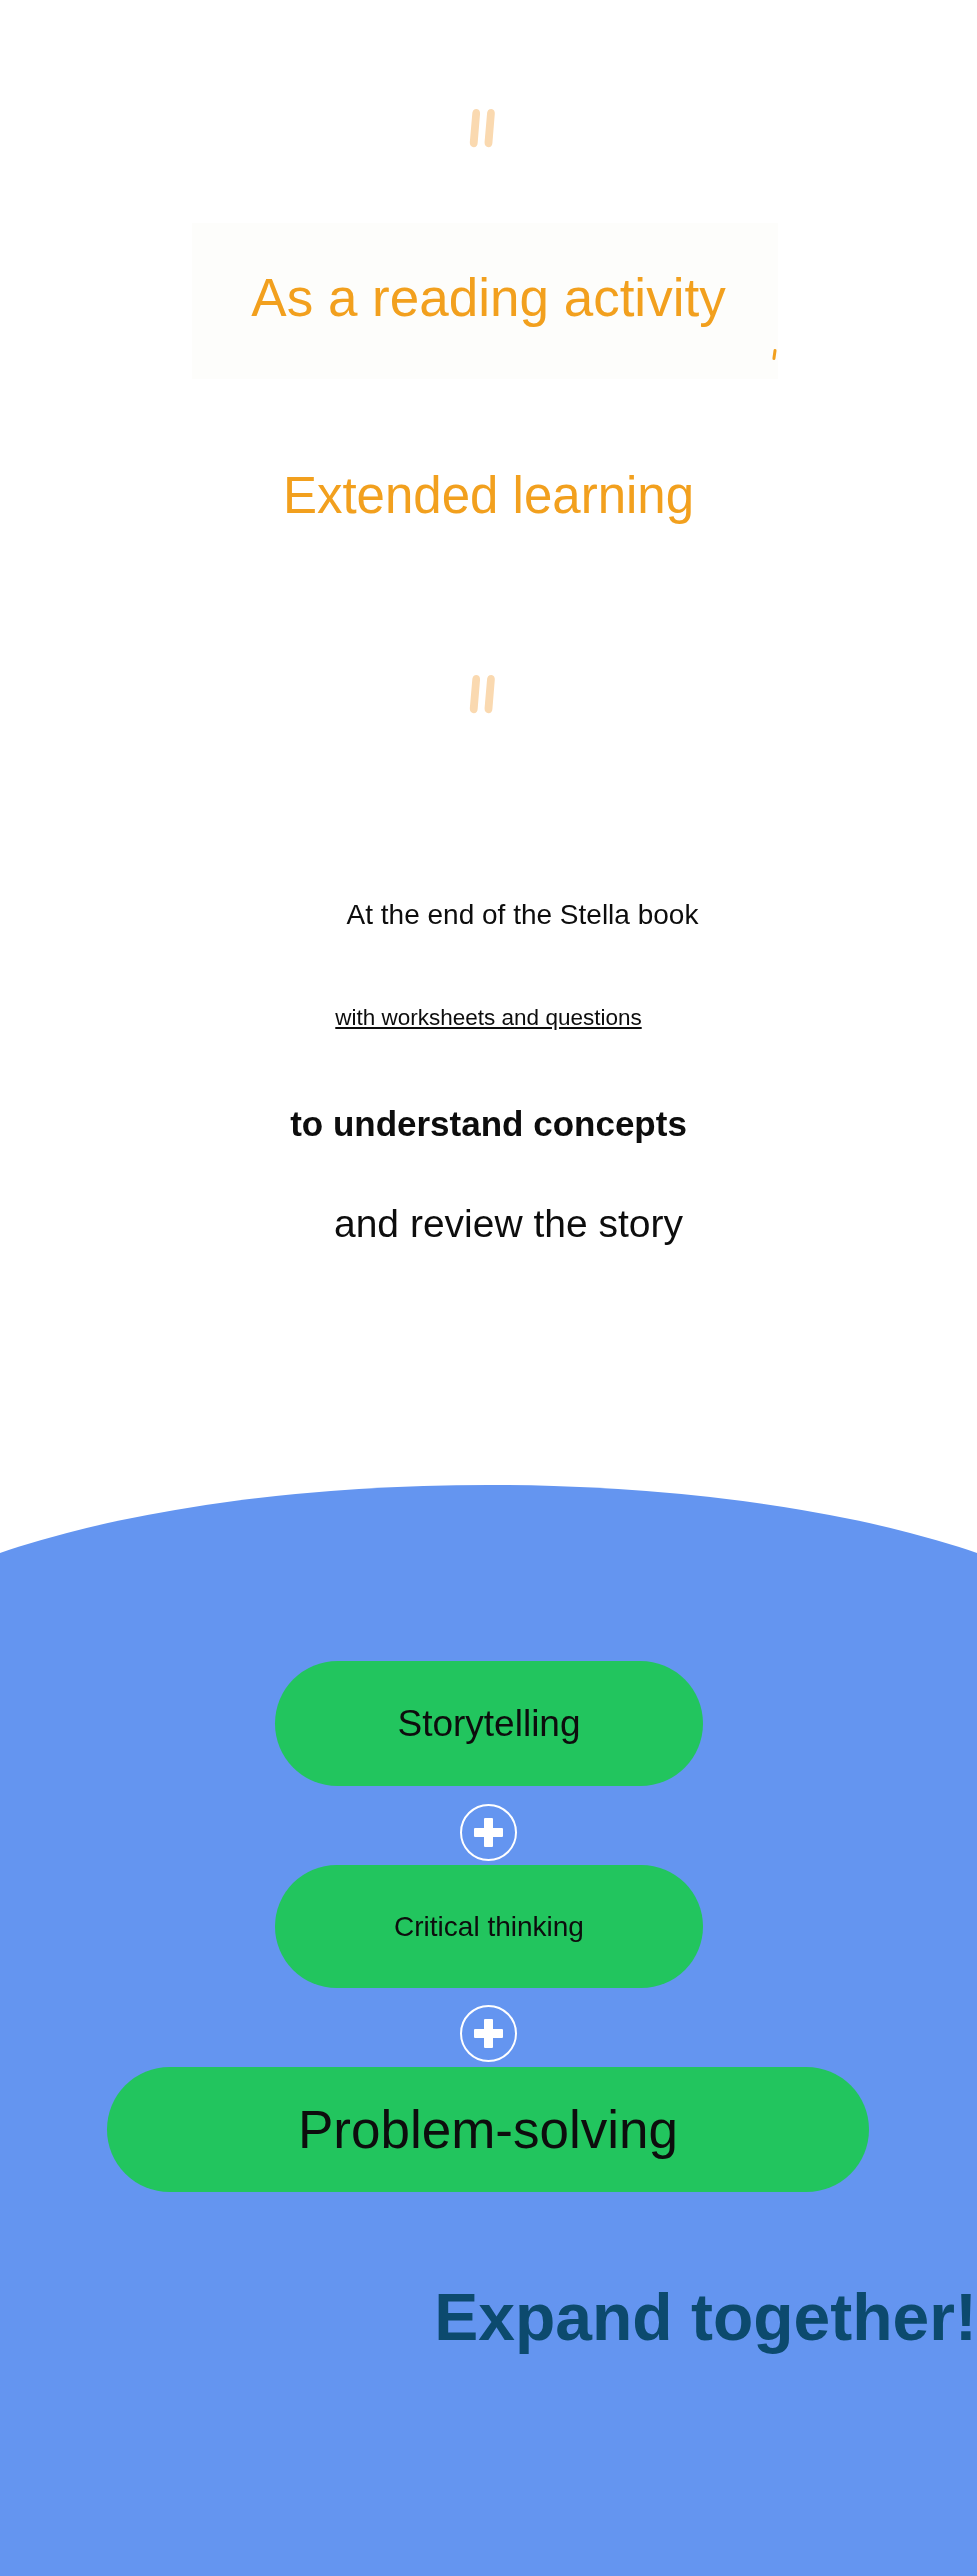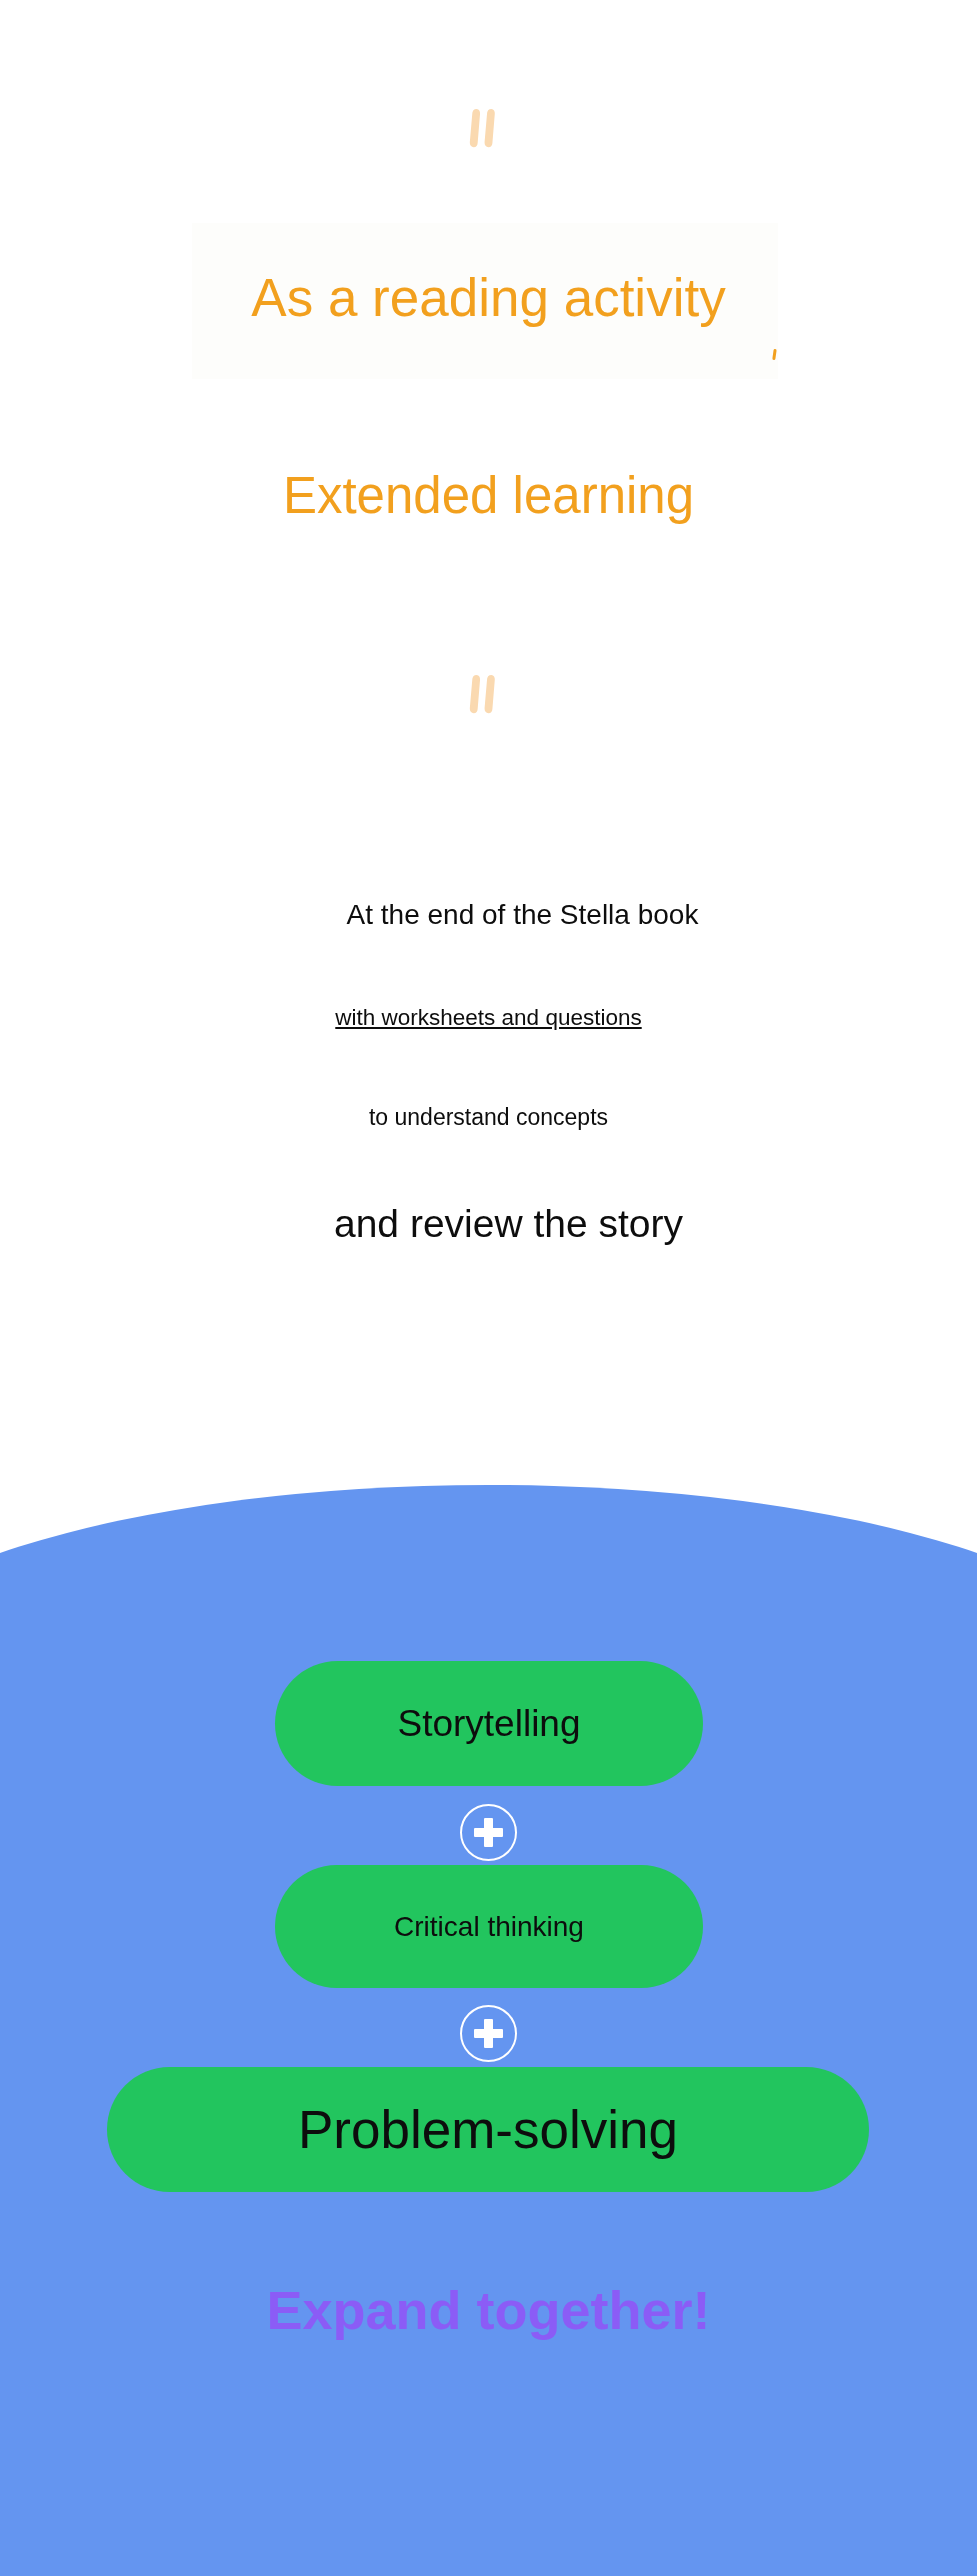--- a/index.html
+++ b/index.html
@@ -79,21 +79,21 @@
   .body-line {
     position: absolute;
     left: 0;
     width: 977px;
     text-align: center;
     color: #0d0d0d;
     white-space: nowrap;
   }
   #body-line-1 { top: 899px;  font-size: 28px; font-weight: 400; padding-left: 34px; }
   #body-line-2 { top: 1005px; font-size: 22.5px; font-weight: 400; text-decoration: underline; }
-  #body-line-3 { top: 1104px; font-size: 23px; font-weight: 400; }
+  #body-line-3 { top: 1104px; font-size: 35px; font-weight: 700; }
   #body-line-4 { top: 1202px; font-size: 39px; font-weight: 400; padding-left: 20px; }
   #body-line-5 { top: 1300px; font-size: 37px; font-weight: 700; }
 
   
   #blue-section {
     position: absolute;
     left: 0;
     top: 1485px;
     width: 977px;
     height: 1091px;
@@ -169,24 +169,24 @@
     border-radius: 1px;
   }
   #plus-badge-1 { left: 460px; top: 1804px; }
   #plus-badge-2 { left: 460px; top: 2005px; }
 
   #expand-together {
     position: absolute;
     left: 0;
     top: 2279px;
     width: 977px;
-    text-align: center;
-    font-size: 54px;
+    text-align: right;
+    font-size: 66px;
     font-weight: 700;
-    color: #8b5cf6;
+    color: #0c4a6e;
     white-space: nowrap;
   }
 </style>
 </head>
 <body>
 
 <div id="top-section">
 
   <div id="heading-panel"></div>
 

